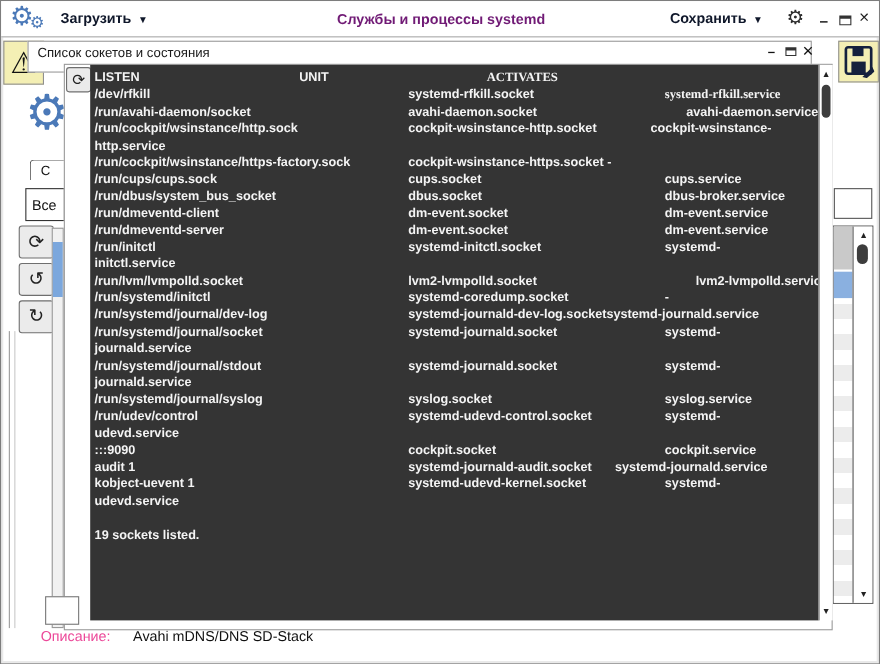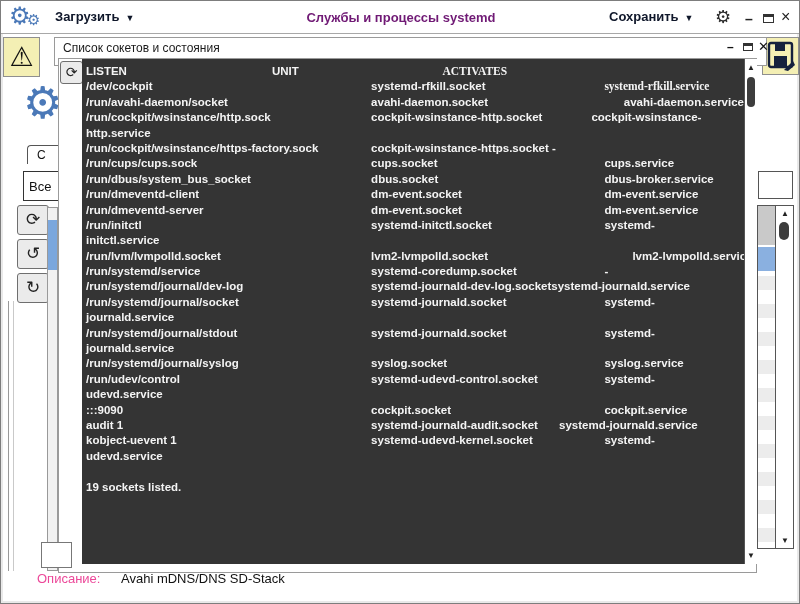--- a/index.html
+++ b/index.html
@@ -46,21 +46,21 @@
   .rtable .selblue{position:absolute;left:0;top:41px;width:17px;height:24px;background:#8ab0e0;}
   .rtable .rsb{position:absolute;left:17px;top:0;width:18px;height:342px;background:#fff;border-left:1px solid #555;}
   .rsb .arr{position:absolute;left:0;width:18px;text-align:center;font-size:8px;color:#222;}
   .rsb .a-up{top:3px;} .rsb .a-dn{bottom:3px;}
   .rsb .thumb{position:absolute;left:3px;top:16px;width:10px;height:18px;background:#3d3d3d;border-radius:5px;}
   
   .descrow{position:absolute;left:36px;top:570px;font-size:13px;color:#ec4899;z-index:1;}
   .descval{position:absolute;left:120px;top:570px;font-size:13px;color:#111;z-index:1;}
   .notch{position:absolute;left:40px;top:541px;width:31px;height:26px;background:#fff;border:1px solid #777;z-index:6;}
   
-  .dlg-titlebar{position:absolute;left:53px;top:36px;width:713px;height:29px;background:#fff;border:1px solid #9a9a9a;z-index:5;}
+  .dlg-titlebar{position:absolute;left:24px;top:36px;width:713px;height:29px;background:#fff;border:1px solid #9a9a9a;z-index:5;}
   .dlg-title{position:absolute;left:8px;top:3px;font-size:12px;color:#1a1a1a;}
   .dlg-ctrl{position:absolute;top:2px;font-size:12px;color:#111;line-height:14px;}
   .dc-min{left:672px;font-weight:700;}
   .dc-box{left:688px;top:5px;width:10px;height:8px;border:1px solid #333;border-top:3px solid #333;}
   .dc-close{left:703px;font-weight:900;font-size:13px;top:2px;}
   .dlg-panel{position:absolute;left:57px;top:57px;width:699px;height:515px;background:#fff;border:1px solid #9a9a9a;z-index:5;}
   .dlg-refresh{position:absolute;left:1px;top:2px;width:23px;height:23px;background:#ebebeb;border:1px solid #6f6f6f;border-radius:3px;
                text-align:center;font-size:14px;line-height:21px;color:#222;}
   .terminal{position:absolute;left:23px;top:0px;width:662px;height:505px;background:#343434;color:#f4f4f4;
             font-size:11.5px;font-weight:600;padding:6px 10px 0 4px;overflow:hidden;}
@@ -143,21 +143,21 @@
     <div class="dlg-refresh">
       <span>⟳</span>
     </div>
     <div class="terminal" id="tlines">
         <div class="tline">
           <span class="tc" style="left: 0%;">LISTEN</span>
           <span class="tc" style="left: 28.7%;">UNIT</span>
           <span class="tc" style="left: 55%; font-family: Liberation Serif, serif;">ACTIVATES</span>
         </div>
         <div class="tline">
-          <span class="tc" style="left: 0%;">/dev/cockpit</span>
+          <span class="tc" style="left: 0%;">/dev/rfkill</span>
           <span class="tc" style="left: 44%;">systemd-rfkill.socket</span>
           <span class="tc" style="left: 80%; font-family: Liberation Serif, serif;">systemd-rfkill.service</span>
         </div>
         <div class="tline">
           <span class="tc" style="left: 0%;">/run/avahi-daemon/socket</span>
           <span class="tc" style="left: 44%;">avahi-daemon.socket</span>
           <span class="tc" style="left: 83%;">avahi-daemon.service</span>
         </div>
         <div class="tline">
           <span class="tc" style="left: 0%;">/run/cockpit/wsinstance/http.sock</span>
@@ -198,21 +198,21 @@
         </div>
         <div class="tline">
           <span class="tc" style="left: 0%;">initctl.service</span>
         </div>
         <div class="tline">
           <span class="tc" style="left: 0%;">/run/lvm/lvmpolld.socket</span>
           <span class="tc" style="left: 44%;">lvm2-lvmpolld.socket</span>
           <span class="tc" style="left: 80%; margin-left: 28px;">lvm2-lvmpolld.service</span>
         </div>
         <div class="tline">
-          <span class="tc" style="left: 0%;">/run/systemd/service</span>
+          <span class="tc" style="left: 0%;">/run/systemd/initctl</span>
           <span class="tc" style="left: 44%;">systemd-coredump.socket</span>
           <span class="tc" style="left: 80%;">-</span>
         </div>
         <div class="tline">
           <span class="tc" style="left: 0%;">/run/systemd/journal/dev-log</span>
           <span class="tc" style="left: 44%;">systemd-journald-dev-log.socketsystemd-journald.service</span>
         </div>
         <div class="tline">
           <span class="tc" style="left: 0%;">/run/systemd/journal/socket</span>
           <span class="tc" style="left: 44%;">systemd-journald.socket</span>

